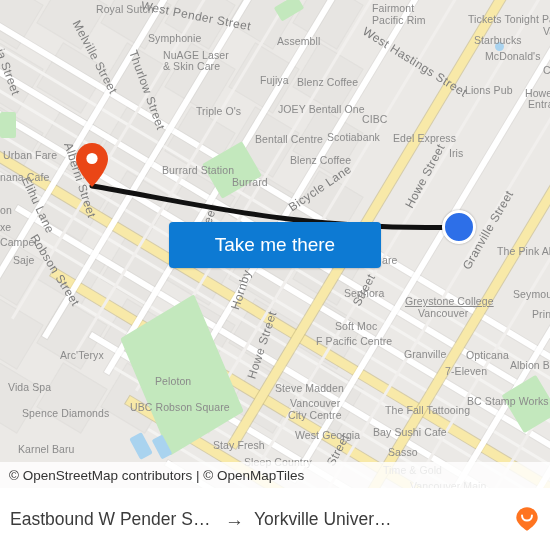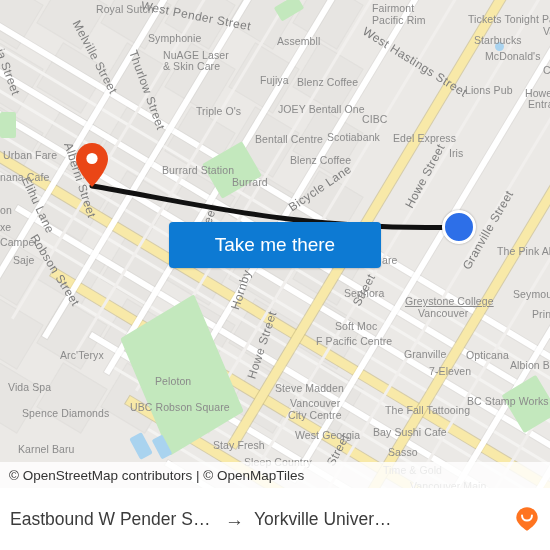--- a/index.html
+++ b/index.html
@@ -236,21 +236,21 @@
         <div class="lbl poi" style="left: 497px; top: 246px;">The Pink Alley</div>
         <div class="lbl poi" style="left: 344px; top: 288px;">Sephora</div>
         <div class="lbl poi" style="left: 405px; top: 296px; text-decoration: underline;">Greystone College</div>
         <div class="lbl poi" style="left: 418px; top: 308px;">Vancouver</div>
         <div class="lbl poi" style="left: 513px; top: 289px;">Seymour M</div>
         <div class="lbl poi" style="left: 335px; top: 321px;">Soft Moc</div>
         <div class="lbl poi" style="left: 316px; top: 336px;">F Pacific Centre</div>
         <div class="lbl poi" style="left: 404px; top: 349px;">Granville</div>
         <div class="lbl poi" style="left: 466px; top: 350px;">Opticana</div>
         <div class="lbl poi" style="left: 532px; top: 309px;">Print</div>
-        <div class="lbl poi" style="left: 429px; top: 366px;">7-Eleven</div>
+        <div class="lbl poi" style="left: 445px; top: 366px;">7-Eleven</div>
         <div class="lbl poi" style="left: 510px; top: 360px;">Albion Bo</div>
         <div class="lbl poi" style="left: 60px; top: 350px;">Arc'Teryx</div>
         <div class="lbl poi" style="left: 155px; top: 376px;">Peloton</div>
         <div class="lbl poi" style="left: 8px; top: 382px;">Vida Spa</div>
         <div class="lbl poi" style="left: 130px; top: 402px;">UBC Robson Square</div>
         <div class="lbl poi" style="left: 275px; top: 383px;">Steve Madden</div>
         <div class="lbl poi" style="left: 385px; top: 405px;">The Fall Tattooing</div>
         <div class="lbl poi" style="left: 467px; top: 396px;">BC Stamp Works</div>
         <div class="lbl poi" style="left: 22px; top: 408px;">Spence Diamonds</div>
         <div class="lbl poi" style="left: 290px; top: 398px;">Vancouver</div>

